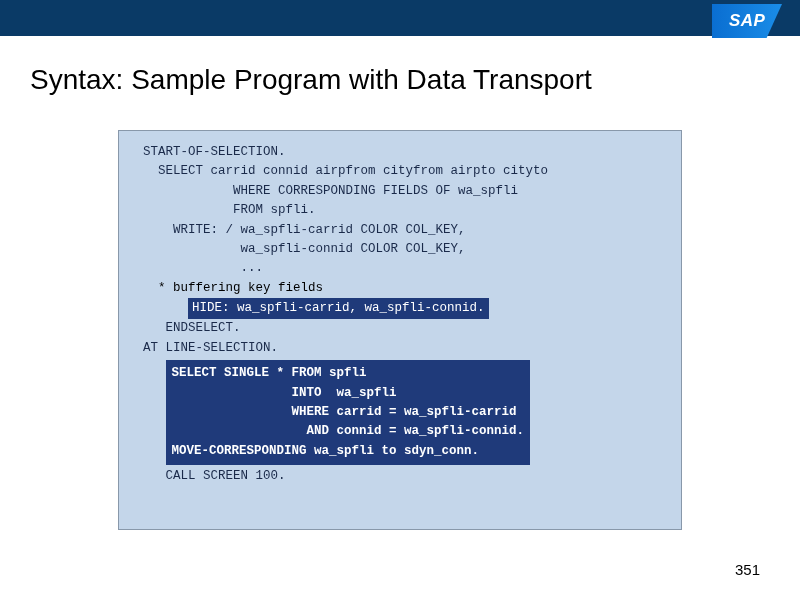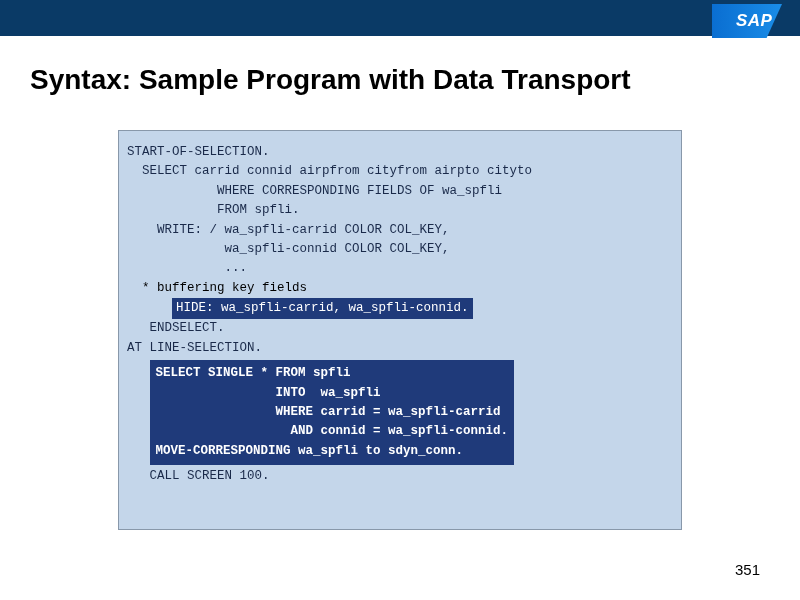--- a/index.html
+++ b/index.html
@@ -20,44 +20,44 @@
   .sap-logo {
     position: absolute;
     right: 18px;
     top: 4px;
     width: 70px;
     height: 34px;
     background: linear-gradient(to right, #0a6ed1, #1a8de8);
     clip-path: polygon(0 0, 100% 0, 78% 100%, 0 100%);
     display: flex;
     align-items: center;
-    padding-left: 24px;
+    padding-left: 17px;
   }
   .sap-logo-text {
     color: #ffffff;
     font-weight: bold;
     font-size: 17px;
     letter-spacing: 0.5px;
     font-style: italic;
   }
   .title {
     font-size: 28px;
-    font-weight: bold;
+    font-weight: normal;
     color: #000000;
     margin: 28px 0 0 30px;
   }
   .code-box {
     position: absolute;
     left: 118px;
     top: 130px;
     width: 564px;
     height: 400px;
     background: #c4d6ea;
     border: 1px solid #8898aa;
-    padding: 12px 8px;
+    padding: 12px 24px;
     font-family: "Courier New", Courier, monospace;
     font-size: 12.5px;
     line-height: 1.55;
     color: #1a2a4a;
   }
   .code-line { white-space: pre; }
   .comment { color: #000000; }
   .hl {
     background: #1f3a7a;
     color: #ffffff;

